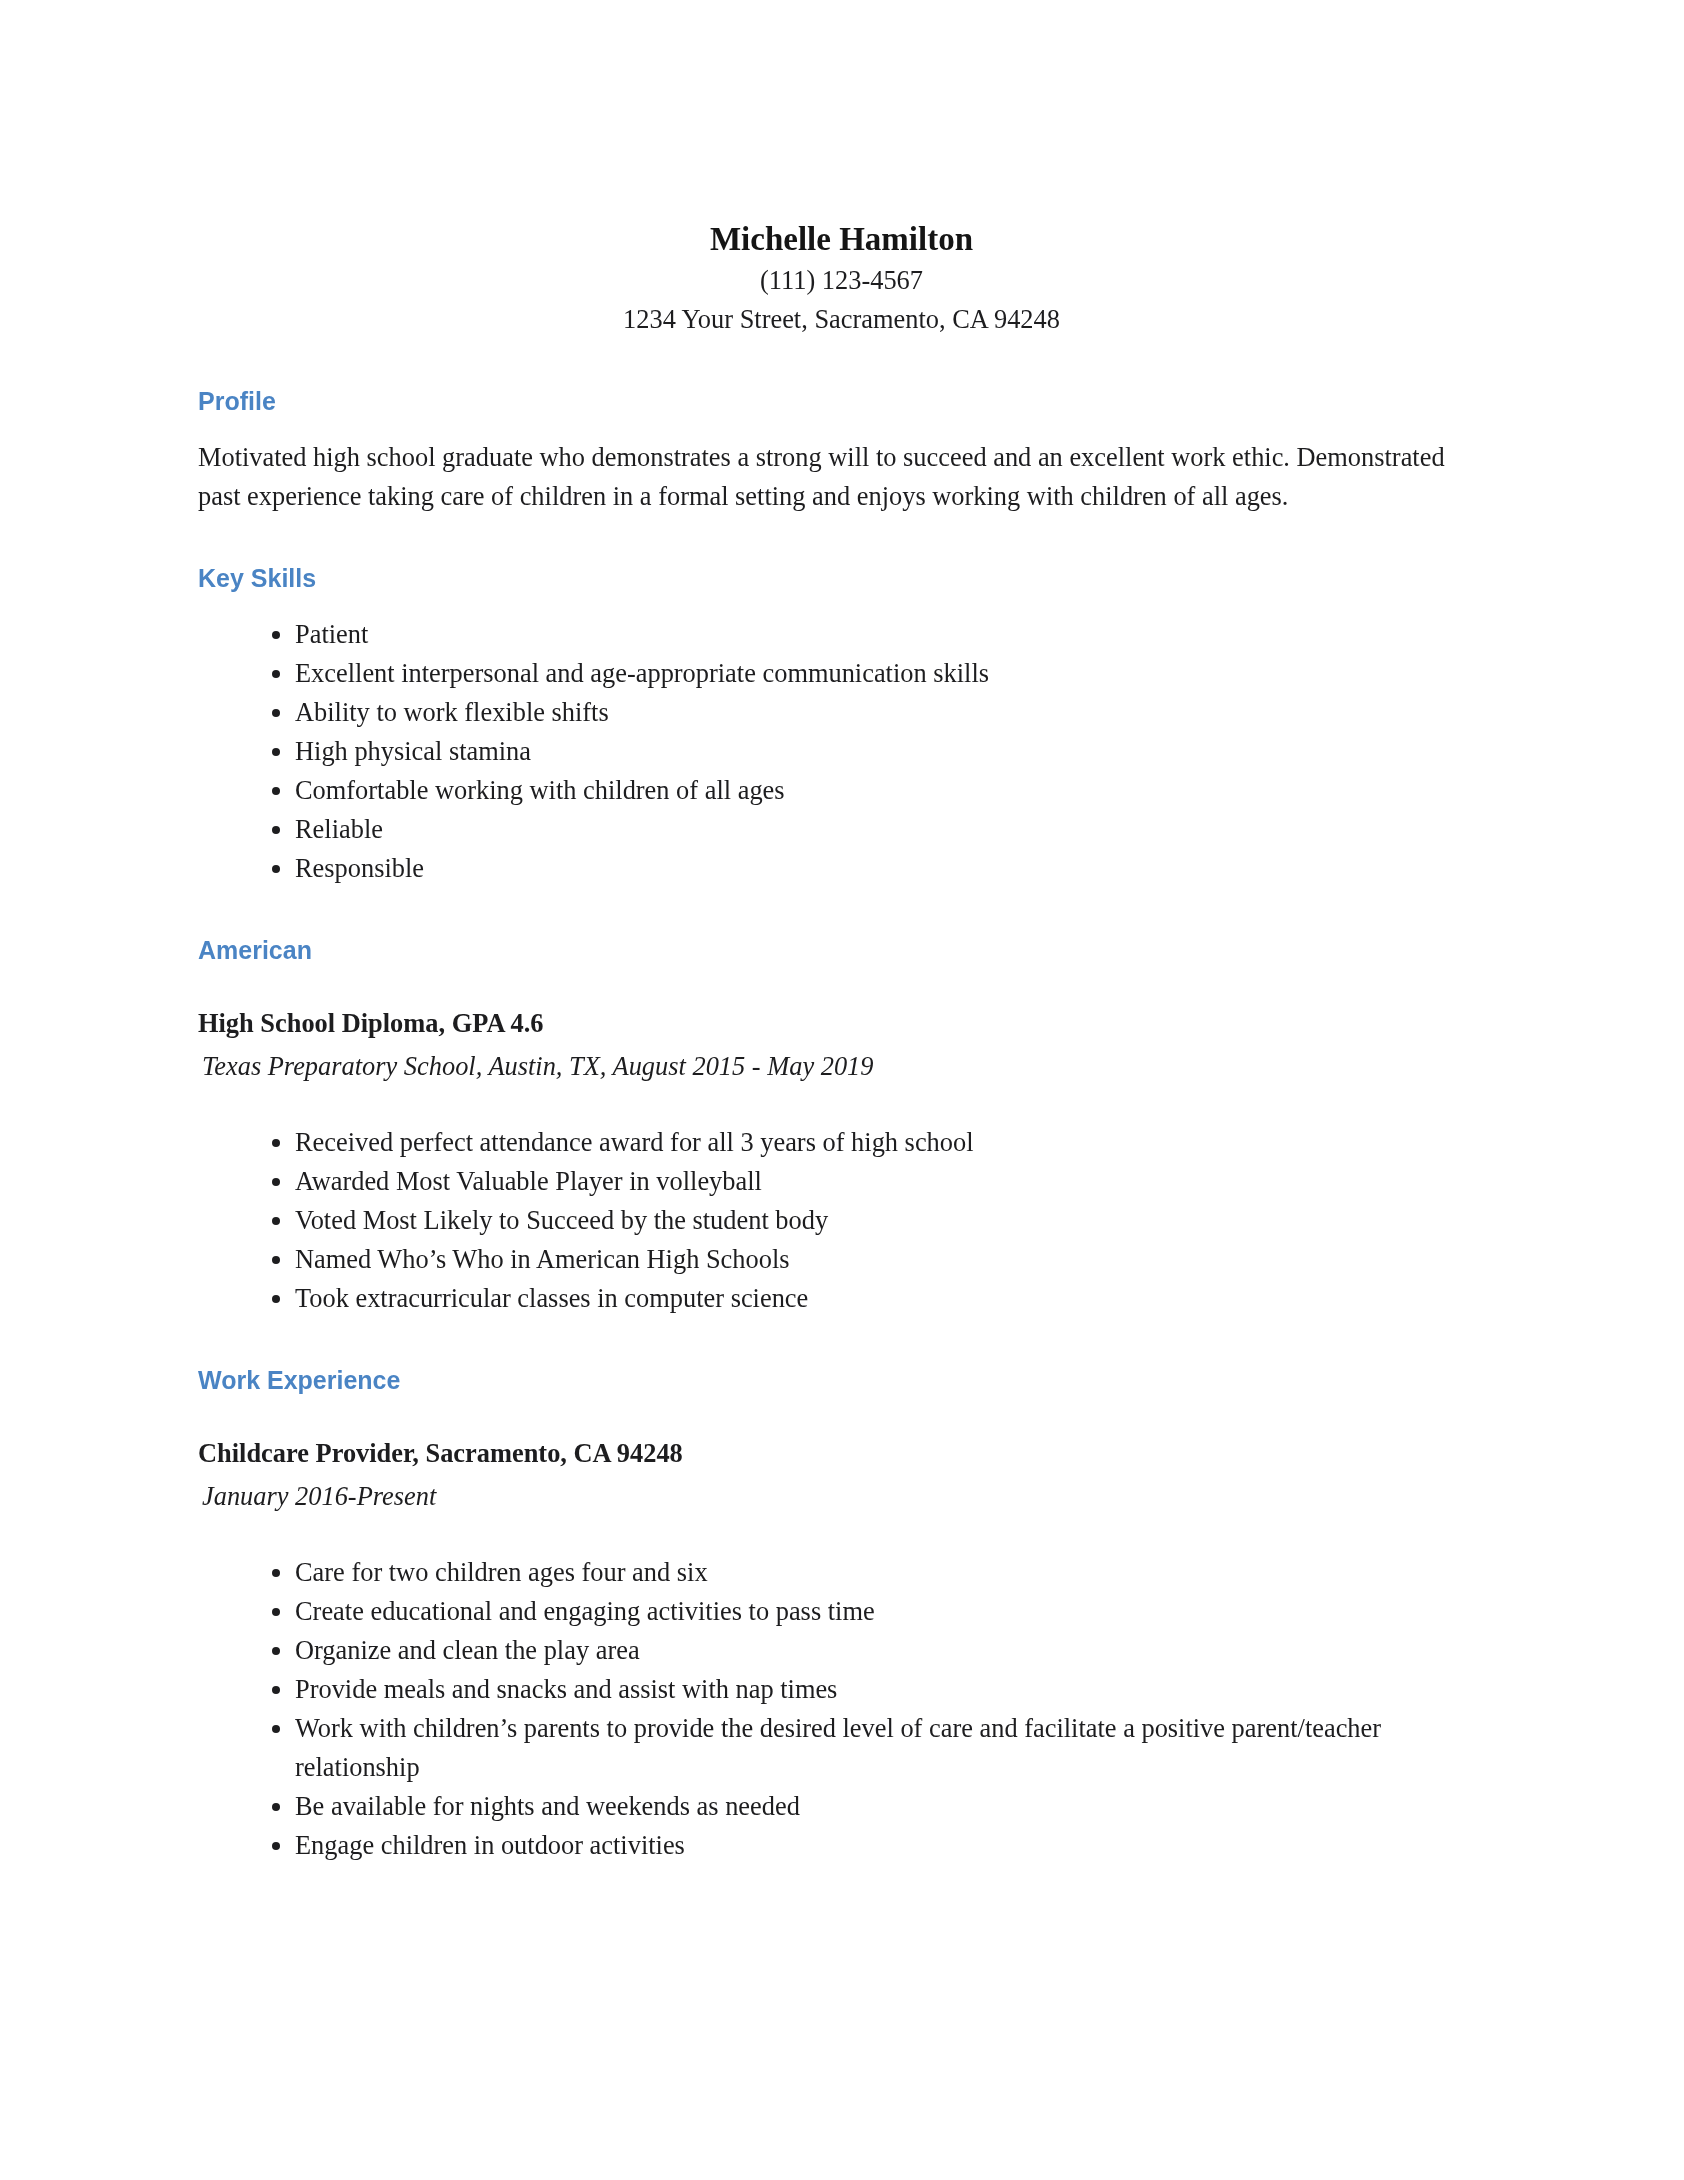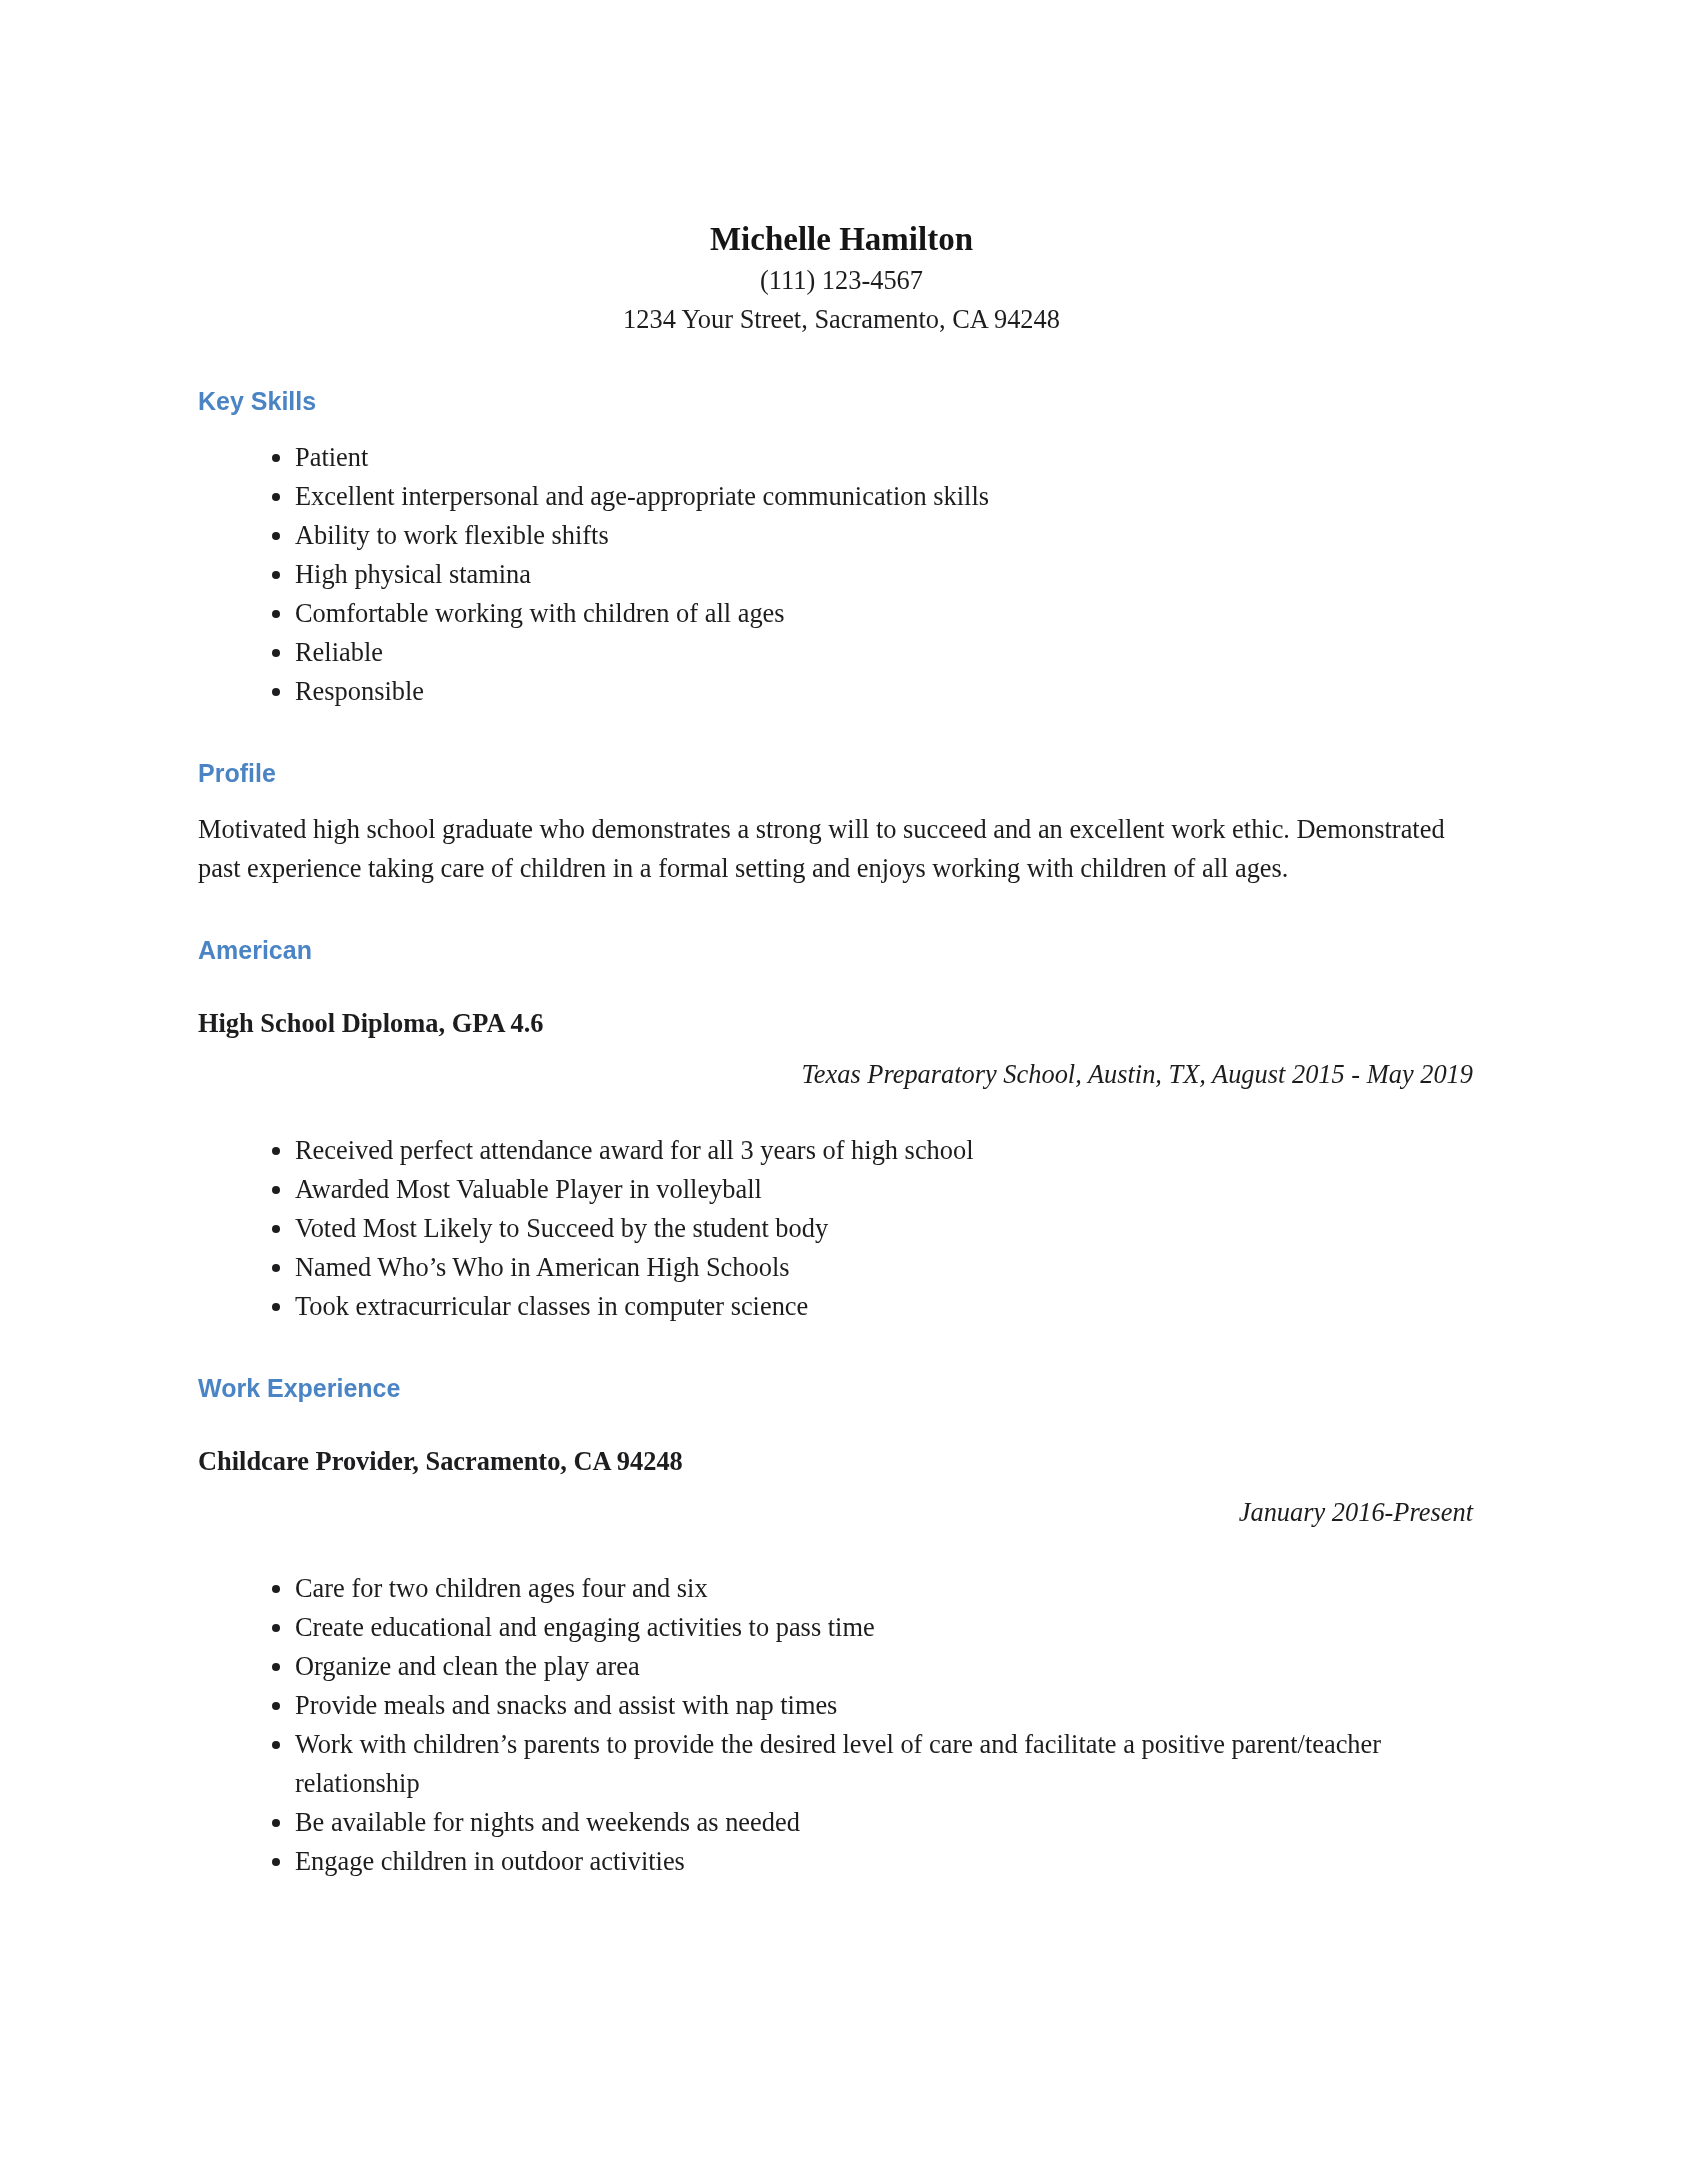--- a/index.html
+++ b/index.html
@@ -49,22 +49,21 @@
   }
   .sub-title {
     font-weight: bold;
     font-size: 26.4px;
     margin: 39px 0 0 0;
     line-height: 39px;
   }
   .sub-meta {
     font-style: italic;
     line-height: 39px;
-    margin: 12px;
-    text-align: right;
+    margin: 4px;
   }
   ul.bullet-list {
     list-style: disc;
     margin: 0;
     padding-left: 97px;
   }
   ul.bullet-list.spaced {
     margin-top: 37px;
   }
   ul.bullet-list li {
@@ -76,35 +75,35 @@
 
 <div class="page">
 
   <header class="header">
     <h1 class="name">Michelle Hamilton</h1>
     <div class="contact-line">(111) 123-4567</div>
     <div class="contact-line">1234 Your Street, Sacramento, CA 94248</div>
   </header>
 
   <section class="section">
+    <h2 class="section-heading">Profile</h2>
+    <p class="body-text">Motivated high school graduate who demonstrates a strong will to succeed and an excellent work ethic. Demonstrated past experience taking care of children in a formal setting and enjoys working with children of all ages.</p>
+  </section>
+
+  <section class="section">
     <h2 class="section-heading">Key Skills</h2>
     <ul class="bullet-list">
       <li>Patient</li>
       <li>Excellent interpersonal and age-appropriate communication skills</li>
       <li>Ability to work flexible shifts</li>
       <li>High physical stamina</li>
       <li>Comfortable working with children of all ages</li>
       <li>Reliable</li>
       <li>Responsible</li>
     </ul>
-  </section>
-
-  <section class="section">
-    <h2 class="section-heading">Profile</h2>
-    <p class="body-text">Motivated high school graduate who demonstrates a strong will to succeed and an excellent work ethic. Demonstrated past experience taking care of children in a formal setting and enjoys working with children of all ages.</p>
   </section>
 
   <section class="section">
     <h2 class="section-heading">American</h2>
     <p class="sub-title">High School Diploma, GPA 4.6</p>
     <p class="sub-meta">Texas Preparatory School, Austin, TX, August 2015 - May 2019</p>
     <ul class="bullet-list spaced">
       <li>Received perfect attendance award for all 3 years of high school</li>
       <li>Awarded Most Valuable Player in volleyball</li>
       <li>Voted Most Likely to Succeed by the student body</li>

